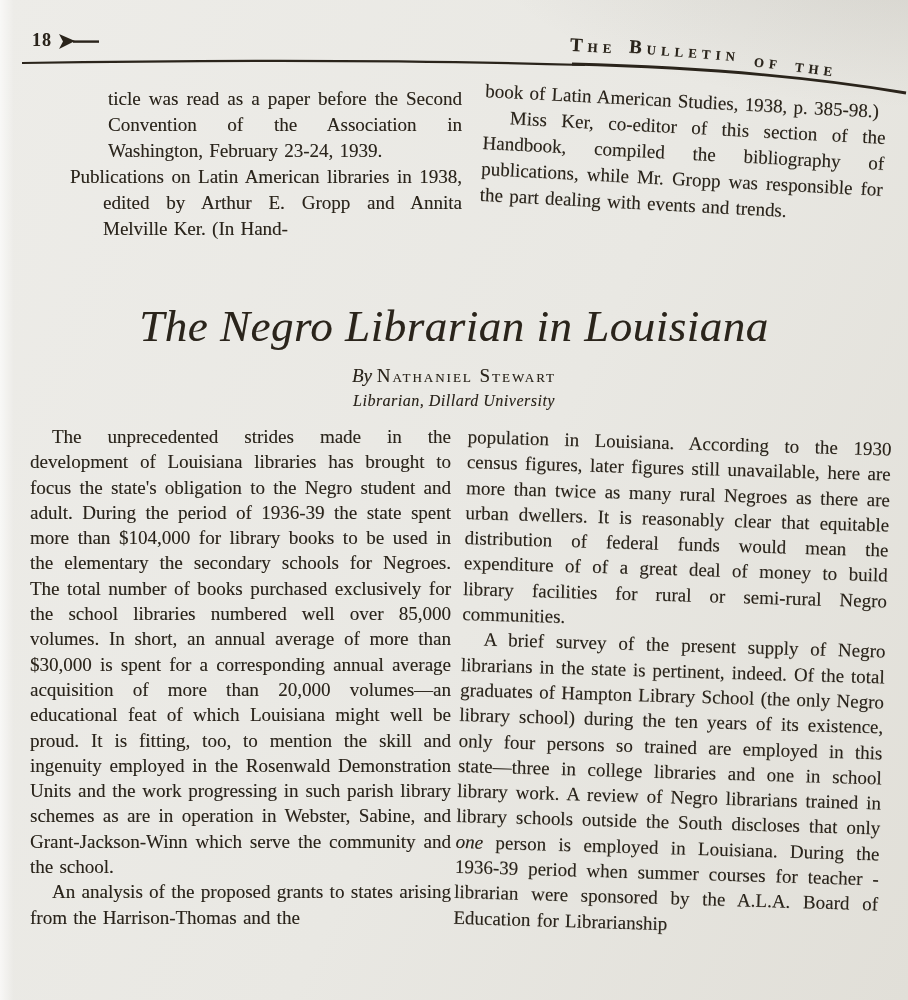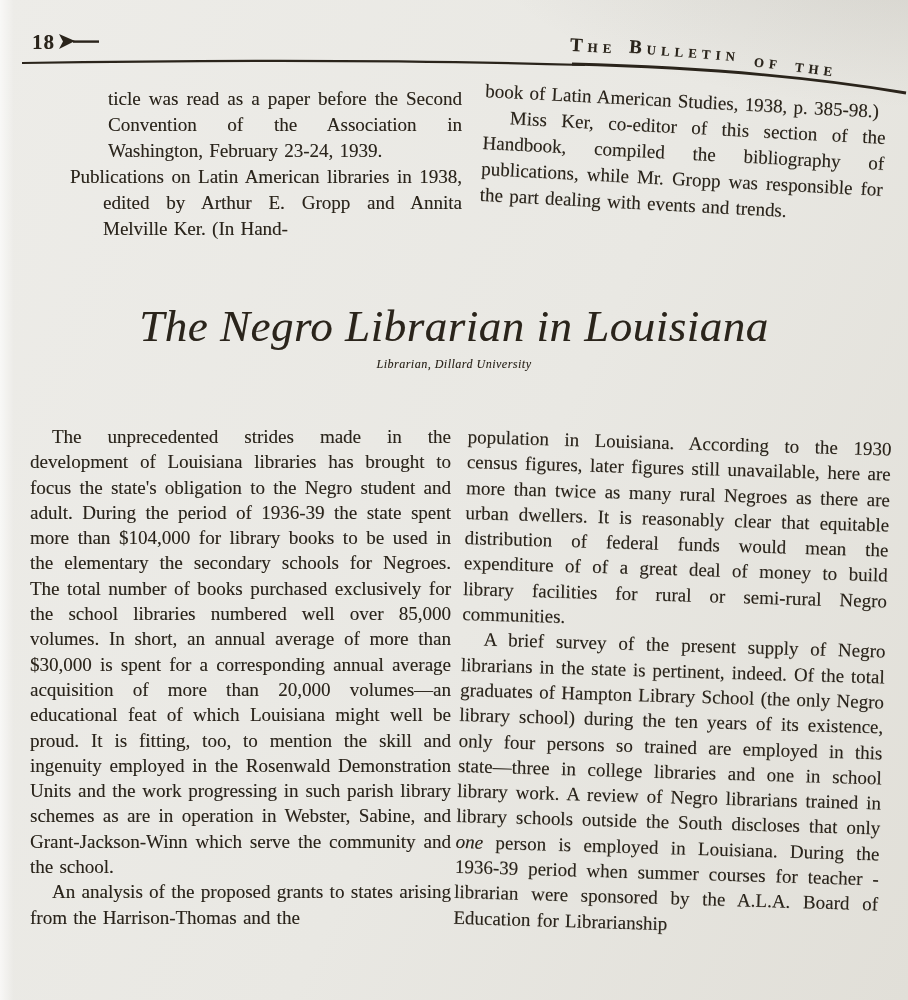--- a/index.html
+++ b/index.html
@@ -13,21 +13,21 @@
     background:
       linear-gradient(90deg, rgba(255,255,255,.65) 0px, rgba(255,255,255,0) 14px),
       radial-gradient(ellipse 720px 270px at 102% -6%, rgba(110,104,92,.17), rgba(110,104,92,0) 62%),
       linear-gradient(115deg, #edece8 0%, #e9e8e3 55%, #e1dfd8 100%);
     text-shadow: 0.3px 0.3px 0.4px rgba(42,36,27,0.35);
   }
 
   
   .page-number {
     position: absolute; left: 32px; top: 30px;
-    font-size: 21px; font-weight: 700; letter-spacing: 1px;
+    font-size: 18px; font-weight: 700; letter-spacing: 1px;
   }
   .pointer-arrow {
     position: absolute; left: 58px; top: 33px;
   }
   .journal-title {
     position: absolute; left: 570px; top: 34px;
     display: flex; gap: 13px; white-space: nowrap;
   }
   .journal-word {
     display: inline-block;
@@ -62,21 +62,21 @@
   
   .title-area { position: absolute; left: 0; top: 300px; width: 100%; text-align: center; }
   .article-title {
     margin: 0;
     font-size: 45px; font-weight: 400; font-style: italic;
     letter-spacing: 0.5px;
   }
   .byline { margin-top: 13px; font-size: 19px; }
   .by-prefix { font-style: italic; }
   .author-name { font-variant: small-caps; letter-spacing: 2px; }
-  .affiliation { margin-top: 5px; font-size: 12px; font-style: italic; letter-spacing: 0.5px; }
+  .affiliation { margin-top: 5px; font-size: 16px; font-style: italic; letter-spacing: 0.5px; }
 
   
   .body-col {
     position: absolute; top: 424px;
     font-size: 19px; line-height: 25.3px; word-spacing: 1.5px;
   }
   .col-left  { left: 30px;  width: 421px; }
   .col-right { left: 468px; width: 424px;
                transform: rotate(1.7deg); transform-origin: left top; }
 </style>
@@ -112,20 +112,24 @@
       <p class="para cont"><span>ticle was read as a paper before the Second Convention of the Association in Washington, February 23-24, 1939.</span></p>
       <p class="para hang"><span>Publications on Latin American libraries in 1938, edited by Arthur E. Gropp and Annita Melville Ker. (In Hand-</span></p>
     </div>
   <div class="fm fm-right">
       <p class="para"><span>book of Latin American Studies, 1938, p. 385-98.)</span></p>
       <p class="para first-indent"><span>Miss Ker, co-editor of this section of the Handbook, compiled the bibliography of publications, while Mr. Gropp was responsible for the part dealing with events and trends.</span></p>
     </div>
 
   <div class="title-area">
     <h1 class="article-title">The Negro Librarian in Louisiana</h1>
+    <div class="byline">
+      <span class="by-prefix">By</span>
+      <span class="author-name">Nathaniel Stewart</span>
+    </div>
     <div class="affiliation">Librarian, Dillard University</div>
   </div>
 
   <div class="body-col col-left">
       <p class="para indent"><span>The unprecedented strides made in the development of Louisiana libraries has brought to focus the state's obligation to the Negro student and adult. During the period of 1936-39 the state spent more than $104,000 for library books to be used in the elementary the secondary schools for Negroes. The total number of books purchased exclusively for the school libraries numbered well over 85,000 volumes. In short, an annual average of more than $30,000 is spent for a corresponding annual average acquisition of more than 20,000 volumes—an educational feat of which Louisiana might well be proud. It is fitting, too, to mention the skill and ingenuity employed in the Rosenwald Demonstration Units and the work progressing in such parish library schemes as are in operation in Webster, Sabine, and Grant-Jackson-Winn which serve the community and the school.</span></p>
       <p class="para indent"><span>An analysis of the proposed grants to states arising from the Harrison-Thomas and the</span></p>
     </div>
   <div class="body-col col-right">
       <p class="para"><span>population in Louisiana. According to the 1930 census figures, later figures still unavailable, here are more than twice as many rural Negroes as there are urban dwellers. It is reasonably clear that equitable distribution of federal funds would mean the expenditure of of a great deal of money to build library facilities for rural or semi-rural Negro communities.</span></p>
       <p class="para indent"><span>A brief survey of the present supply of Negro librarians in the state is pertinent, indeed. Of the total graduates of Hampton Library School (the only Negro library school) during the ten years of its existence, only four persons so trained are employed in this state—three in college libraries and one in school library work. A review of Negro librarians trained in library schools outside the South discloses that only </span><span class="em">one</span><span> person is employed in Louisiana. During the 1936-39 period when summer courses for teacher - librarian were sponsored by the A.L.A. Board of Education for Librarianship</span></p>

